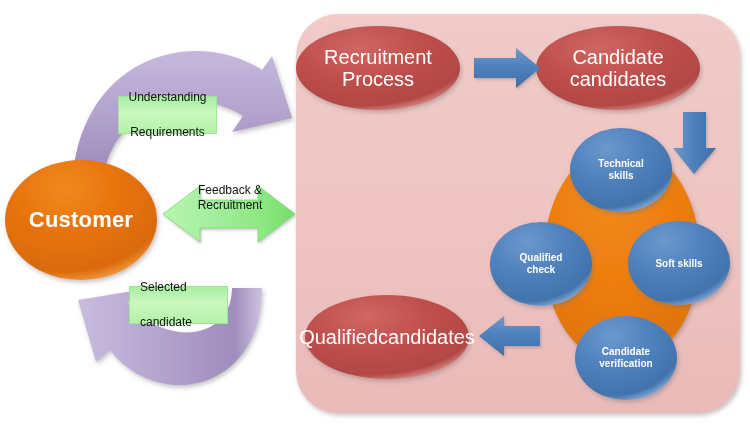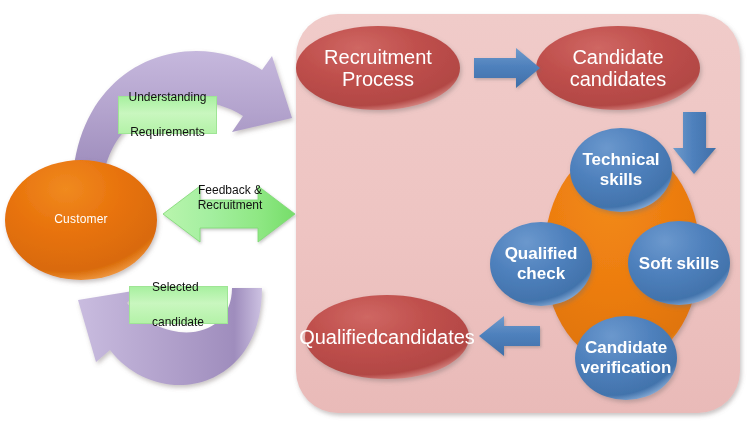--- a/index.html
+++ b/index.html
@@ -6,22 +6,22 @@
   body{width:750px;height:428px;font-family:"Liberation Sans",sans-serif;}
   #stage{position:relative;width:750px;height:428px;overflow:hidden;background:#fff;}
   #stage svg{position:absolute;left:0;top:0;}
 
   .lbl{position:absolute;display:flex;align-items:center;justify-content:center;
        text-align:center;pointer-events:none;}
 
   
   .ell-txt{color:#ffffff;font-weight:400;line-height:1.12;}
   .ell-txt.big{font-size:20px;}
-  .ell-txt.cust{font-size:12px;font-weight:400;letter-spacing:.2px;}
-  .circ-txt{color:#ffffff;font-weight:700;font-size:17px;line-height:1.2;}
+  .ell-txt.cust{font-size:22px;font-weight:700;letter-spacing:.2px;}
+  .circ-txt{color:#ffffff;font-weight:700;font-size:10px;line-height:1.2;}
 
   
   .green-box{position:absolute;box-sizing:border-box;
      background:linear-gradient(180deg,#a8f0a0 0%,#c9f7bf 45%,#b4f2a8 100%);
      border:1px solid #9fe595;display:flex;align-items:center;justify-content:center;
      text-align:center;color:#111;font-size:12px;line-height:1.25;gap:20px;}
   .green-box span{display:block;}
   .arrow-txt{position:absolute;display:flex;align-items:center;justify-content:center;
      text-align:center;color:#111;font-size:12px;line-height:1.25;}
 </style>
@@ -192,18 +192,18 @@
   <div class="green-box" style="left:118px;top:96px;width:99px;height:38px;flex-direction:column;">
     <span>Understanding</span>
     <span>Requirements</span>
   </div>
 
   <div class="arrow-txt" style="left:185px;top:180px;width:90px;height:36px;flex-direction:column;">
     <span>Feedback &amp;</span>
     <span>Recruitment</span>
   </div>
 
-  <div class="green-box" style="left:129px;top:286px;width:99px;height:38px;flex-direction:column;align-items:flex-start;padding-left:22px;justify-content:center;">
+  <div class="green-box" style="left:129px;top:286px;width:99px;height:38px;flex-direction:column;align-items:flex-start;padding-left:10px;justify-content:center;">
     <span>Selected</span>
     <span>candidate</span>
   </div>
 
 </div>
 
 </body></html>

